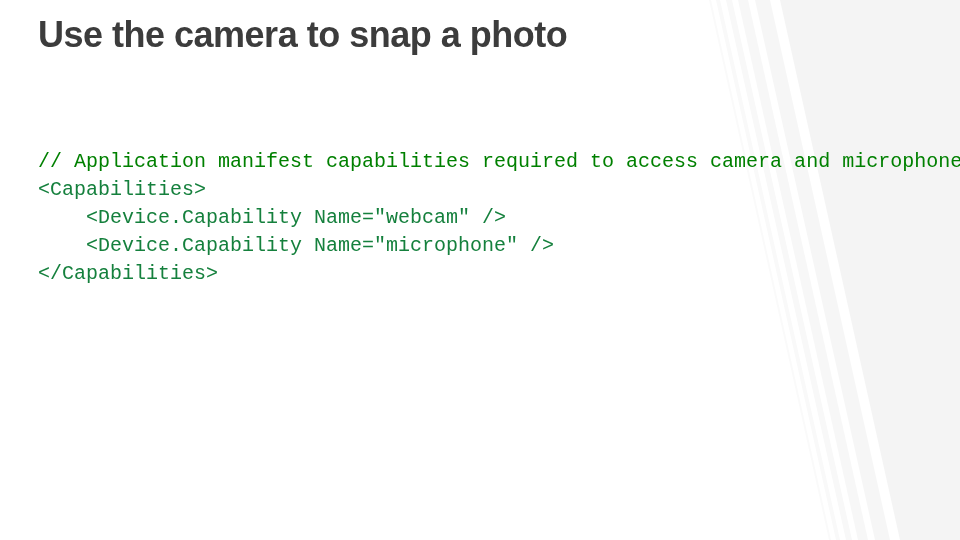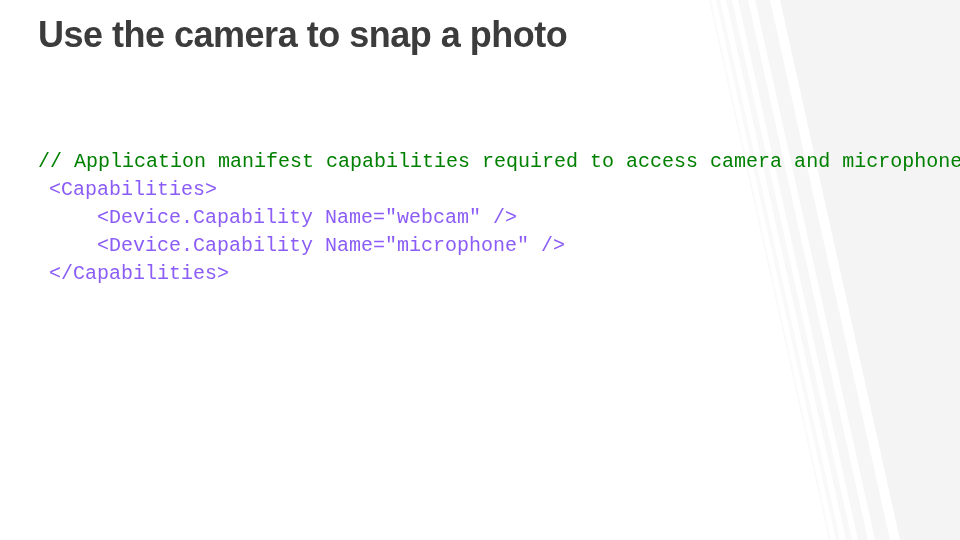--- a/index.html
+++ b/index.html
@@ -42,21 +42,21 @@
     left: 38px;
     top: 148px;
     font-family: Consolas, "Courier New", monospace;
     font-size: 20px;
     line-height: 28px;
     color: #222;
     white-space: pre;
     z-index: 2;
   }
   .comment { color: #008000; }
-  .codetext { color: #8b5cf6; margin-left: 11px; }
+  .codetext { color: #15803d; }
 </style>
 </head>
 <body>
 
 <div class="slide">
 
   <svg class="bg-stripes" viewBox="0 0 360 540" preserveAspectRatio="none">
     <polygon points="360,0 180,0 300,540 360,540" fill="#f4f4f4"></polygon>
     <polygon points="170,0 155,0 275,540 290,540" fill="#f6f6f6"></polygon>
     <polygon points="148,0 138,0 258,540 268,540" fill="#f7f7f7"></polygon>

